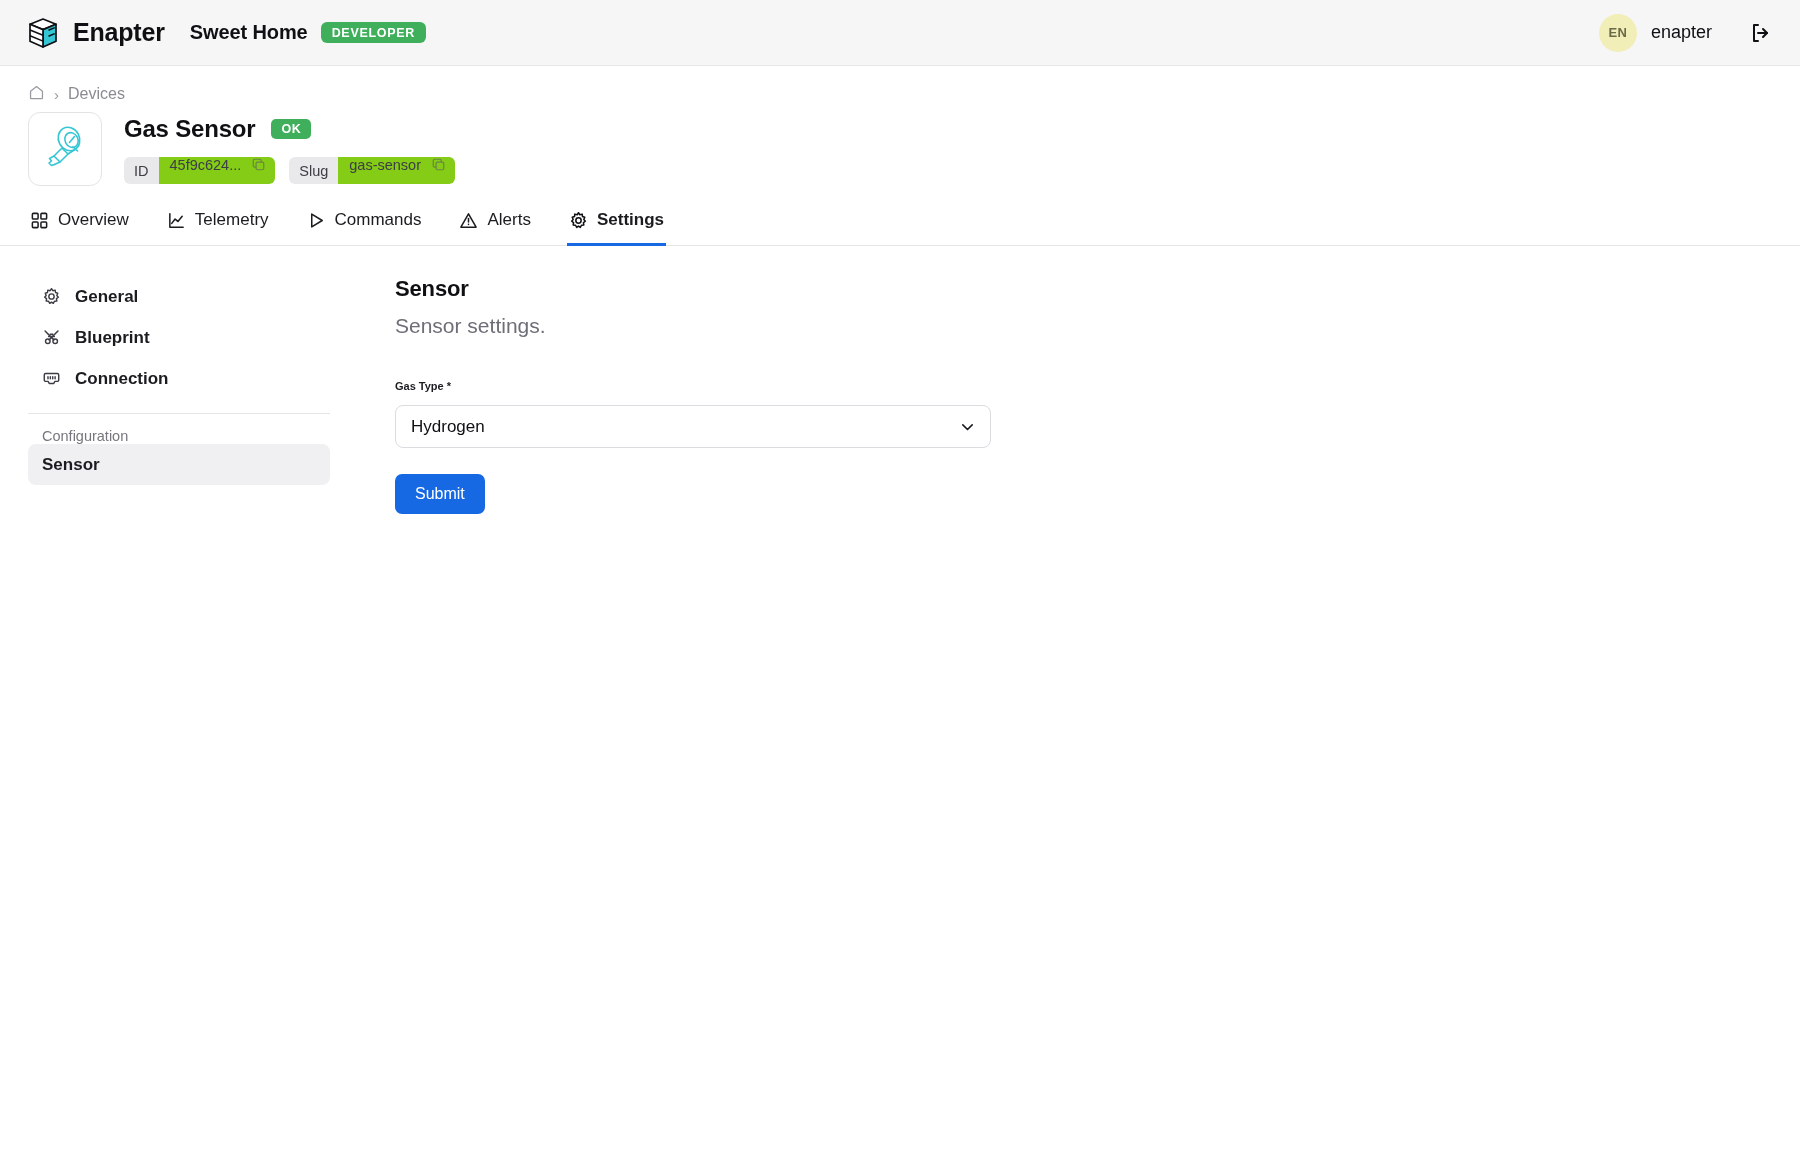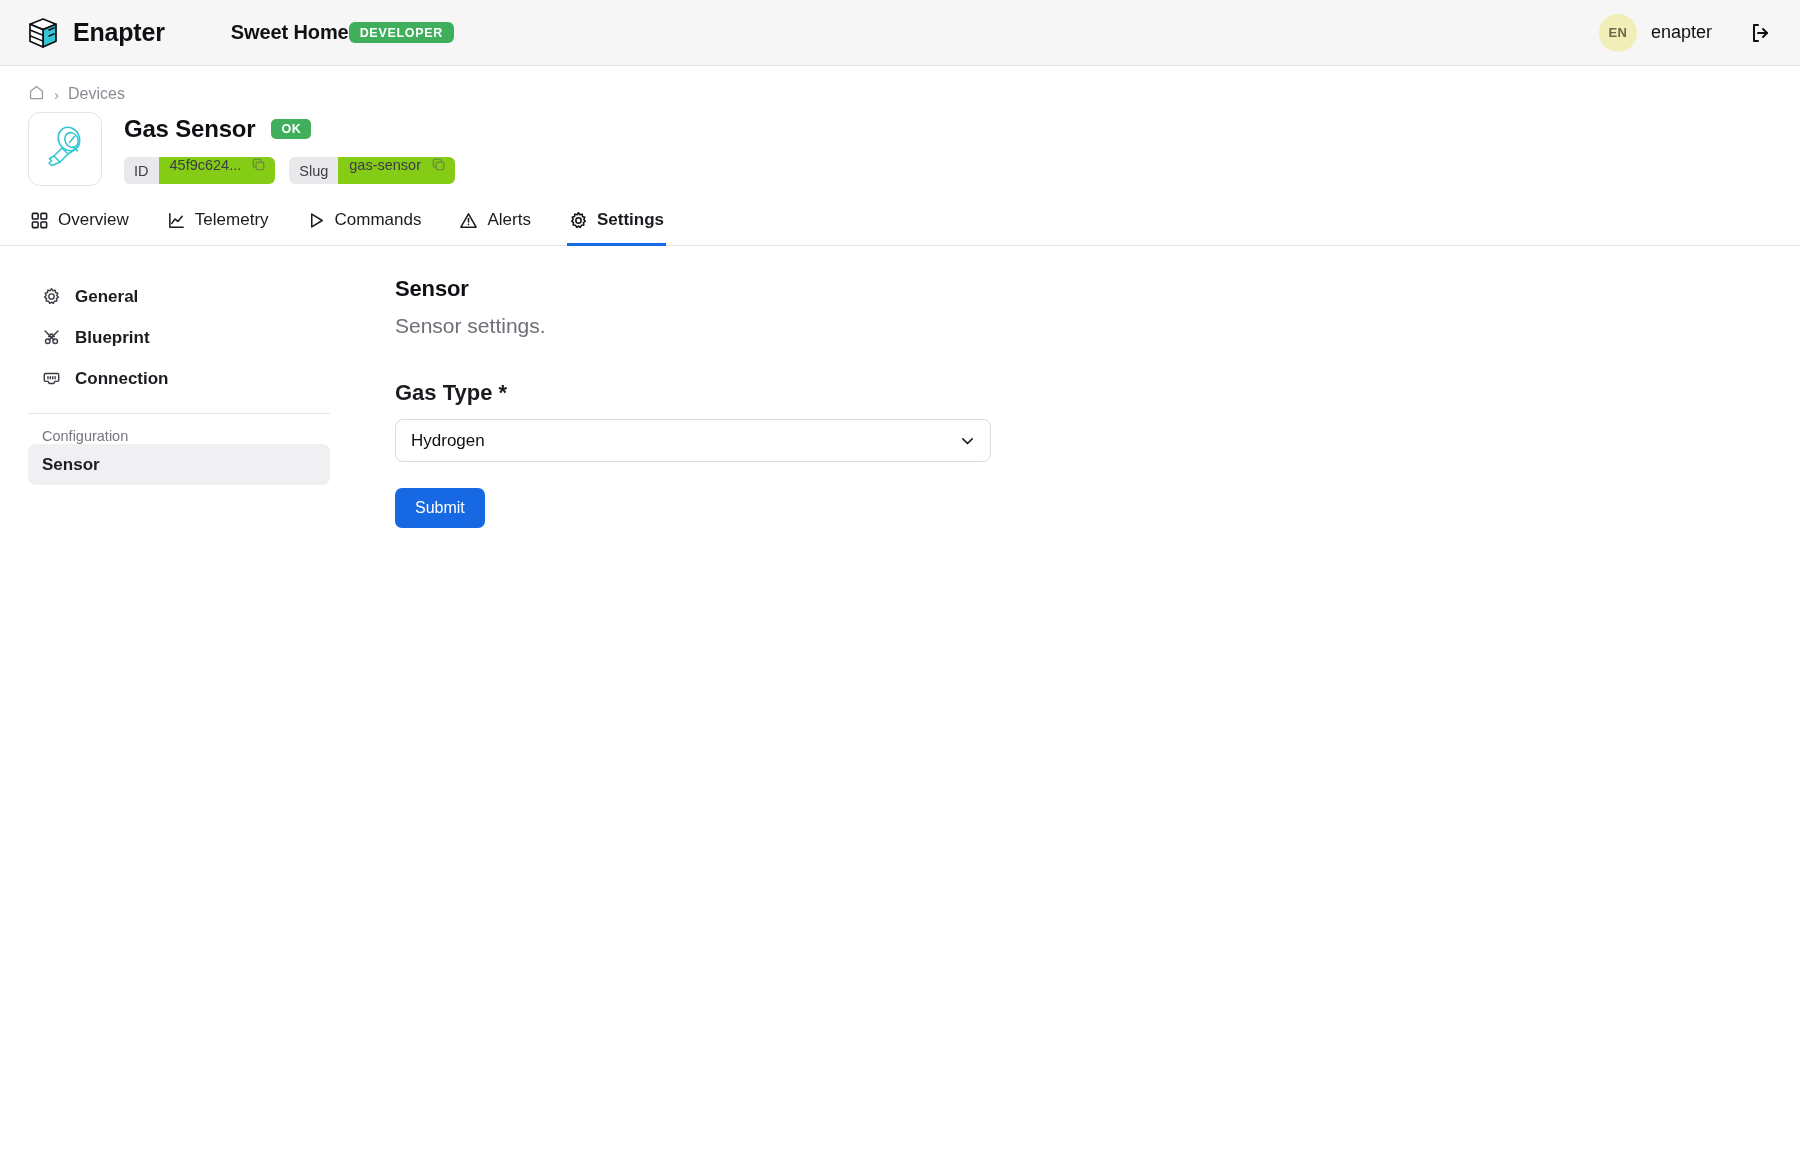--- a/index.html
+++ b/index.html
@@ -31,21 +31,22 @@
   .brand-logo { width: 34px; height: 34px; display: block; }
   .brand-name {
     font-size: 25px;
     font-weight: 700;
     letter-spacing: -0.2px;
     color: #101014;
   }
   .workspace {
     display: flex;
     align-items: center;
-    margin-left: 66px;
+    gap: 13px;
+    margin-left: 25px;
     text-align: center;
   }
   .workspace-name {
     font-size: 20px;
     font-weight: 700;
     color: #101014;
     letter-spacing: -0.1px;
   }
   .badge-developer {
     background: #3faf5c;
@@ -249,21 +250,21 @@
     letter-spacing: -0.15px;
     color: #101014;
   }
   .content-sub {
     font-size: 21px;
     color: #6e6e77;
     margin-top: 12px;
   }
   .field { margin-top: 42px; }
   .field-label {
-    font-size: 22px;
+    font-size: 11px;
     font-weight: 700;
     color: #1b1b20;
     margin-bottom: 13px;
   }
   .select-wrap {
     position: relative;
     width: 596px;
   }
   .select-box {
     width: 100%;

